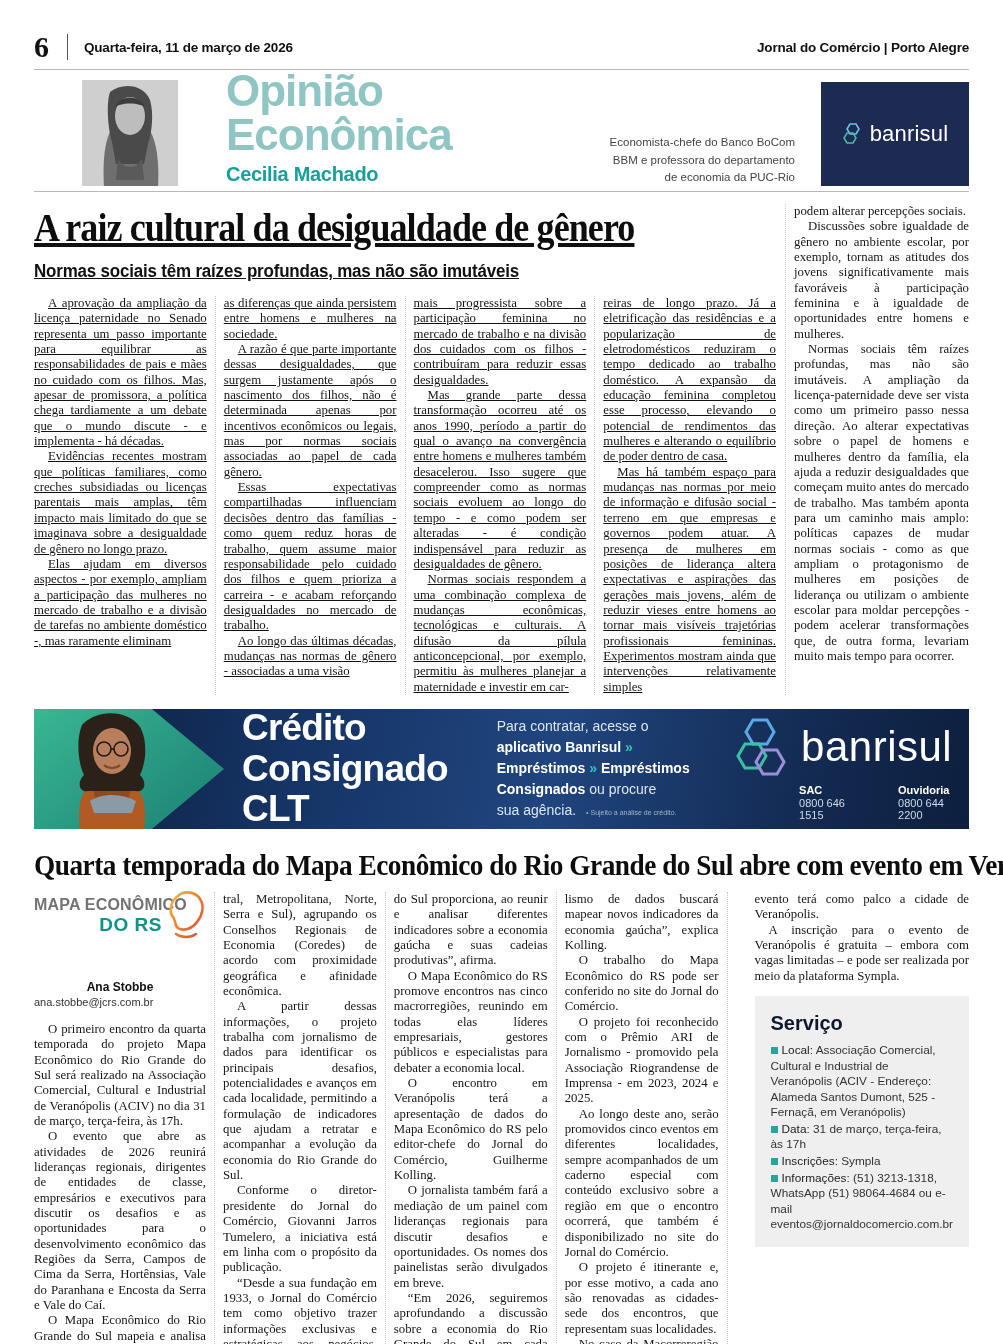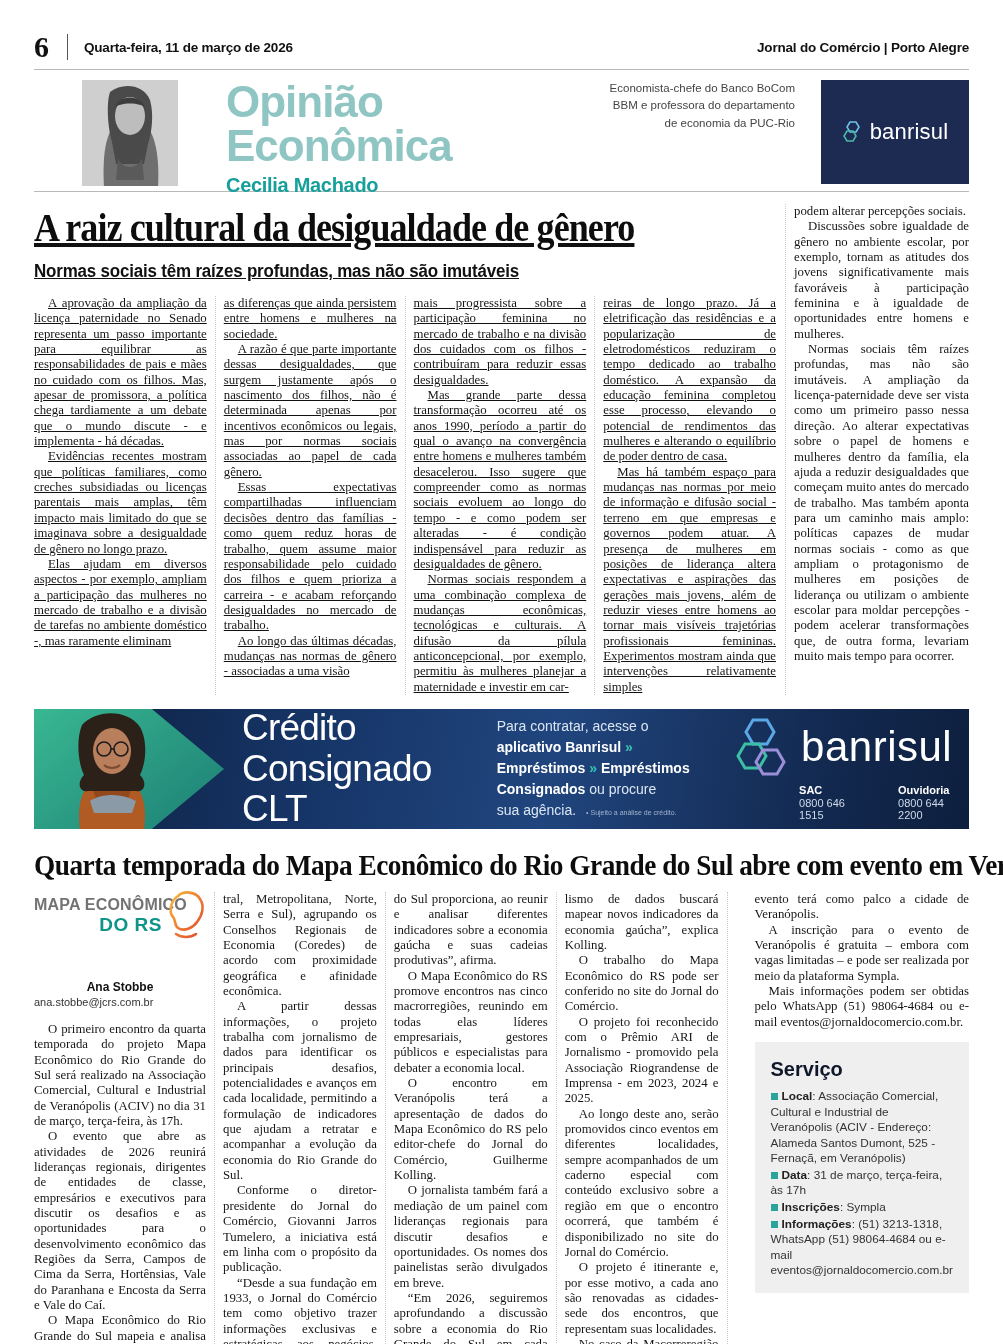--- a/index.html
+++ b/index.html
@@ -11,21 +11,21 @@
   }
   
   .topbar { display:flex; align-items:center; height:34px; }
   .page-num { font-family:"Liberation Serif", serif; font-weight:bold; font-size:30px; line-height:1; }
   .topbar-divider { width:1px; height:26px; background:#555; margin:0 16px 0 18px; }
   .edition-date { font-weight:bold; font-size:13.5px; letter-spacing:-0.2px; }
   .masthead { margin-left:auto; font-weight:bold; font-size:13.5px; letter-spacing:-0.2px; }
   .rule { border:none; border-top:1px solid #b9b9b9; margin:5px 0 0 0; }
 
   
-  .opinion { display:flex; align-items:flex-start; margin-top:10px; height:106px;padding-left:48px; }
+  .opinion { display:flex; align-items:flex-end; margin-top:10px; height:106px;padding-left:48px; }
   .op-photo { width:96px; height:106px; flex:0 0 auto; background:#e9e9e9; overflow:hidden; }
   .op-titleblock { margin-left:48px; }
   .op-title { font-weight:bold; font-size:44px; line-height:1; color:#8fc6c3; letter-spacing:-1px; }
   .op-author { font-weight:bold; font-size:20px; color:#17a09b; margin-top:6px; letter-spacing:-0.3px; }
   .op-bio { margin-left:auto; margin-right:26px; width:200px; text-align:right; font-size:11.5px; color:#444; line-height:1.5; }
   .banrisul-box { width:148px; height:104px; background:#1d2a52; display:flex; align-items:center; justify-content:center; gap:6px; flex:0 0 auto; }
   .banrisul-box .wordmark { color:#fff; font-size:22px; letter-spacing:0.2px; }
 
   
   .article1 { display:flex; align-items:flex-start; margin-top:12px; }
@@ -45,21 +45,21 @@
   .a1-right { width:178px; margin-left:8px; }
 
   
   .banner { position:relative; margin-top:14px; height:120px; overflow:hidden;
     background:linear-gradient(100deg,#0d1f3e 0%,#163567 30%,#20457e 55%,#12284e 85%,#0d1f3e 100%);
     display:flex; align-items:center; }
   .banner-photo { position:relative; width:208px; height:120px; flex:0 0 auto; }
   .banner-photo .teal-shape { position:absolute; left:0; top:0; width:190px; height:120px;
     background:linear-gradient(140deg,#39b792,#1c7f74); clip-path:polygon(0 0, 62% 0, 100% 50%, 62% 100%, 0 100%); }
   .banner-photo svg { position:absolute; left:18px; top:4px; }
-  .banner-headline { color:#fff; font-weight:normal; font-size:37px; line-height:1.1; letter-spacing:-0.8px; width:260px; }
+  .banner-headline { color:#fff; font-weight:bold; font-size:37px; line-height:1.1; letter-spacing:-0.8px; width:260px; }
   .banner-cta { width:225px; font-size:14px; color:#dbe6f2; line-height:1.5; }
   .banner-cta .b { font-weight:bold; color:#fff; }
   .banner-cta .chev { color:#35c4b5; font-weight:bold; }
   .banner-cta .tiny { font-size:7px; color:#9fb4cc; margin-left:10px; }
   .banner-logoblock { margin-left:16px; }
   .banner-logorow { display:flex; align-items:center; gap:10px; }
   .banner-logorow .wordmark { color:#fff; font-size:42px; letter-spacing:0.5px; }
   .banner-contacts { display:flex; gap:28px; margin:6px 0 0 66px; color:#fff; font-size:11px; }
   .banner-contacts .lbl { font-weight:bold; }
   .banner-contacts .num { margin-top:1px; color:#cfd9ea; }
@@ -78,21 +78,21 @@
   .author-name { font-weight:bold; font-size:12px;text-align:center; }
   .author-email { font-size:11px; color:#333; margin-top:2px; margin-bottom:14px; }
 
   
   .servico { background:#efefef; padding:16px 16px 14px 16px; margin-top:12px; }
   .servico-title { color:#0f172a; font-weight:bold; font-size:20px; margin-bottom:8px; }
   .servico-event { font-weight:bold; font-size:12.8px; line-height:1.3; color:#222; }
   .servico ul { list-style:none; margin:2px 0 0 0; padding:0; font-size:11.8px; line-height:1.32; color:#333; }
   .servico li { margin-top:1px; }
   .servico .sq { display:inline-block; width:7px; height:7px; background:#2aa39c; margin-right:4px; }
-  .servico .lbl { font-weight:bold; color:#222; }
+  .servico .lbl { font-weight:normal; color:#222; }
 </style>
 </head>
 <body>
 
 <div class="page">
 
   <div class="topbar">
     <div class="page-num">6</div>
     <div class="topbar-divider"></div>
     <div class="edition-date">Quarta-feira, 11 de março de 2026</div>
@@ -251,21 +251,20 @@
         <p>O trabalho do Mapa Econômico do RS pode ser conferido no site do Jornal do Comércio.</p>
         <p>O projeto foi reconhecido com o Prêmio ARI de Jornalismo - promovido pela Associação Riograndense de Imprensa - em 2023, 2024 e 2025.</p>
         <p>Ao longo deste ano, serão promovidos cinco eventos em diferentes localidades, sempre acompanhados de um caderno especial com conteúdo exclusivo sobre a região em que o encontro ocorrerá, que também é disponibilizado no site do Jornal do Comércio.</p>
         <p>O projeto é itinerante e, por esse motivo, a cada ano são renovadas as cidades-sede dos encontros, que representam suas localidades.</p>
         <p>No caso da Macorreregião Serra, as edições anteriores foram realizadas em Caxias do Sul, no ano de 2023, Bento Gonçalves, em 2024, e Garibaldi - no ano passado. Em 2026, o</p>
       </div>
     <div class="col">
       <div class="bodycol">
           <p class="flush">evento terá como palco a cidade de Veranópolis.</p>
           <p>A inscrição para o evento de Veranópolis é gratuita – embora com vagas limitadas – e pode ser realizada por meio da plataforma Sympla.</p>
-          <p>Mais informações podem ser obtidas pelo WhatsApp (51) 98064-4684 ou e-mail eventos@jornaldocomercio.com.br.</p>
         </div>
       <div class="servico">
         <div class="servico-title">Serviço</div>
         <ul>
           <li><span class="sq"></span><span class="lbl">Local</span>: <span>Associação Comercial, Cultural e Industrial de Veranópolis (ACIV - Endereço: Alameda Santos Dumont, 525 - Fernaçã, em Veranópolis)</span></li>
           <li><span class="sq"></span><span class="lbl">Data</span>: <span>31 de março, terça-feira, às 17h</span></li>
           <li><span class="sq"></span><span class="lbl">Inscrições</span>: <span>Sympla</span></li>
           <li><span class="sq"></span><span class="lbl">Informações</span>: <span>(51) 3213-1318, WhatsApp (51) 98064-4684 ou e-mail eventos@jornaldocomercio.com.br</span></li>
         </ul>
       </div>

